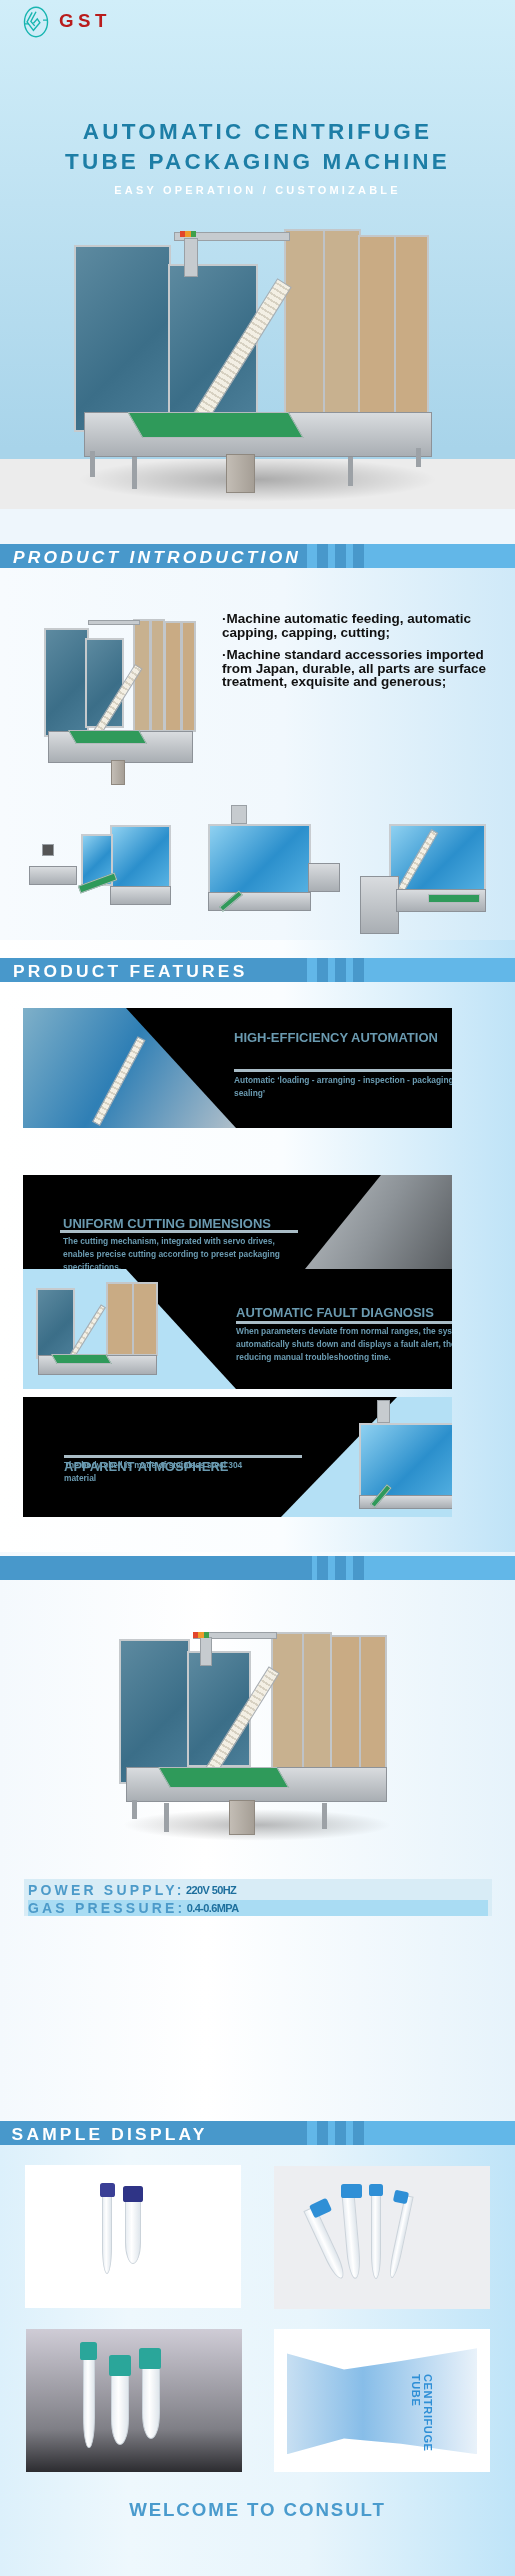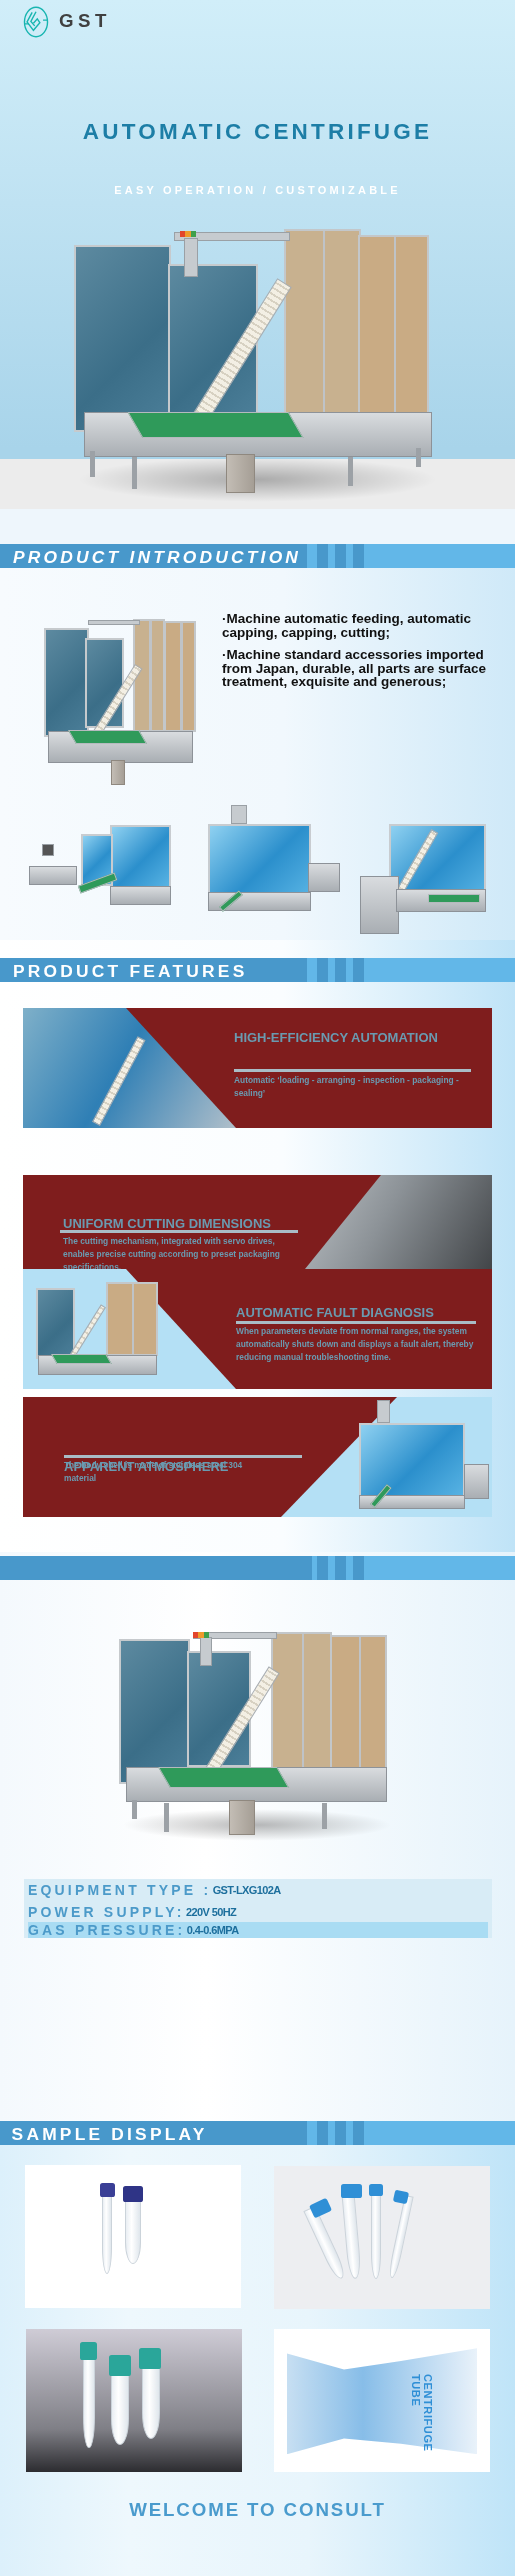--- a/index.html
+++ b/index.html
@@ -4,21 +4,21 @@
 <style>
   * { box-sizing: border-box; margin: 0; padding: 0; }
   body { width: 515px; height: 2576px; overflow: hidden; font-family: "Liberation Sans", sans-serif; background: #eef6fc; position: relative; }
   .abs { position: absolute; }
 
   
   .hero { left: 0; top: 0; width: 515px; height: 509px;
     background: linear-gradient(180deg, #d1eef9 0%, #bfe2f2 40%, #a8d4ea 88%); }
   .hero-floor { left: 0; top: 459px; width: 515px; height: 50px; background: #ececec; }
   .logo { left: 23px; top: 6.4px; width: 26px; height: 32px; }
-  .logo-text { left: 59px; top: 10.3px; font-size: 18.7px; font-weight: bold; color: #404040; letter-spacing: 4.5px; }
+  .logo-text { left: 59px; top: 10.3px; font-size: 18.7px; font-weight: bold; color: #b91c1c; letter-spacing: 4.5px; }
   .hero-title { left: 0; top: 117px; width: 515px; text-align: center; font-size: 22.5px; font-weight: bold;
     color: #1d7ea6; letter-spacing: 3.2px; line-height: 30px; }
   .hero-sub { left: 0; top: 184px; width: 515px; text-align: center; font-size: 11px; font-weight: bold;
     color: #ffffff; letter-spacing: 3.2px; }
 
   
   .banner { left: 0; width: 515px; height: 24px; background: #62b7e8; }
   .banner .dark { position: absolute; left: 0; top: 0; width: 307px; height: 24px; background: #4898cb; }
   .banner .stripe { position: absolute; top: 0; width: 11px; height: 24px; background: #4898cb; }
   .banner .label { position: absolute; left: 13px; top: 3.2px; font-size: 17.4px; font-weight: bold; color: #ffffff; letter-spacing: 3.2px; }
@@ -42,21 +42,21 @@
   .intro-bg { left: 0; top: 533px; width: 515px; height: 412px;
     background: linear-gradient(90deg,#f7fbfe 0%,#f1f8fd 55%,#cfe9f8 100%); }
   .intro-text { left: 222px; top: 612px; width: 277px; font-size: 13.5px; font-weight: bold; color: #111; line-height: 13.5px; }
   .intro-text p { margin-bottom: 9px; }
 
   .blue-machine { position:absolute; background:linear-gradient(135deg,#8fd1f1,#2b8fcc 55%,#59b4e4); border:2.6px solid #c8ccd0; }
 
   
   .feat-bg { left: 0; top: 982px; width: 515px; height: 573px;
     background: linear-gradient(90deg,#ffffff 0%,#fafdff 55%,#bfe3f7 100%); }
-  .card { position: absolute; left: 23px; width: 469px; height: 120px; background: #7f1d1d; overflow: hidden; }
+  .card { position: absolute; left: 23px; width: 429px; height: 120px; background: #000000; overflow: hidden; }
   .card .tri { position:absolute; top:0; height:120px; }
   .card .ttl { position:absolute; font-size: 13px; font-weight: bold; color: #6a9ab0; line-height: 14px; }
   .card .rule { position:absolute; height: 3.2px; background: #a9bcc6; }
   .card .desc { position:absolute; font-size: 8.4px; font-weight: bold; color: #6a9ab0; line-height: 13px; }
 
   
   .param-bg { left: 0; top: 1587px; width: 515px; height: 502px;
     background: linear-gradient(90deg,#f4f9fd 0%,#ffffff 40%,#e6f3fb 100%); }
   .ptable { left: 24px; top: 1879px; width: 468px; background: #d8ecf6; padding: 0 3.9px; }
   .prow { height: 21px; display: flex; align-items: center; }
@@ -83,20 +83,21 @@
 <svg class="abs logo" viewBox="0 0 40 50">
   <ellipse cx="20" cy="25" rx="18" ry="23" fill="none" stroke="#17b5b0" stroke-width="2.2"></ellipse>
   <path d="M14 10 L6 25 L16 38 L26 26 L22 20 L16 27" fill="none" stroke="#17b5b0" stroke-width="2.2"></path>
   <path d="M20 9 L12 24 L18 31" fill="none" stroke="#17b5b0" stroke-width="2.2"></path>
   <path d="M2 28 L9 28 M31 22 L38 22" stroke="#17b5b0" stroke-width="2.2"></path>
 </svg>
 <div class="abs logo-text">GST</div>
 
 <div class="abs hero-title">
   <div>AUTOMATIC CENTRIFUGE</div>
+  <div>TUBE PACKAGING MACHINE</div>
 </div>
 <div class="abs hero-sub">EASY OPERATION / CUSTOMIZABLE</div>
 
 <div class="machine" style="left:71px;top:219px;width:380px;height:283px;">
   <div class="shadow" style="left:6.4px;top:238px;width:361px;height:45px;"></div>
   <div class="m-glass" style="left:3.2px;top:26px;width:97px;height:187px;"></div>
   <div class="m-glass" style="left:97px;top:45px;width:90px;height:155px;"></div>
   <div class="m-cab" style="left:213px;top:9.7px;width:77px;height:190px;background:#c8b18f;"></div>
   <div class="m-cab" style="left:287px;top:16px;width:71px;height:184px;"></div>
   <div class="m-arm" style="left:103px;top:13px;width:116px;height:9px;"></div>
@@ -233,24 +234,20 @@
   <div class="m-ramp" style="left:97px;top:151px;width:126px;height:13px;transform:rotate(-58deg);"></div>
   <div class="m-base" style="left:9.7px;top:151px;width:261px;height:35px;"></div>
   <div class="m-belt" style="left:48px;top:151px;width:119px;height:20.6px;transform:skewX(30deg);"></div>
   <div class="m-box" style="left:113px;top:184px;width:26px;height:35px;"></div>
   <div class="m-leg" style="left:16px;top:184px;height:19.3px;"></div>
   <div class="m-leg" style="left:48px;top:187px;height:29px;"></div>
   <div class="m-leg" style="left:206px;top:187px;height:26px;"></div>
 </div>
 
 <div class="abs ptable">
-  <div class="prow tight">
-    <span class="pk">EQUIPMENT TYPE&nbsp;:</span>
-    <span class="pv">GST-LXG102A</span>
-  </div>
   <div class="prow">
     <span class="pk">POWER SUPPLY:</span>
     <span class="pv">220V 50HZ</span>
   </div>
   <div class="prow alt" style="height:15.5px;">
     <span class="pk">GAS PRESSURE:</span>
     <span class="pv">0.4-0.6MPA</span>
   </div>
 </div>
 

